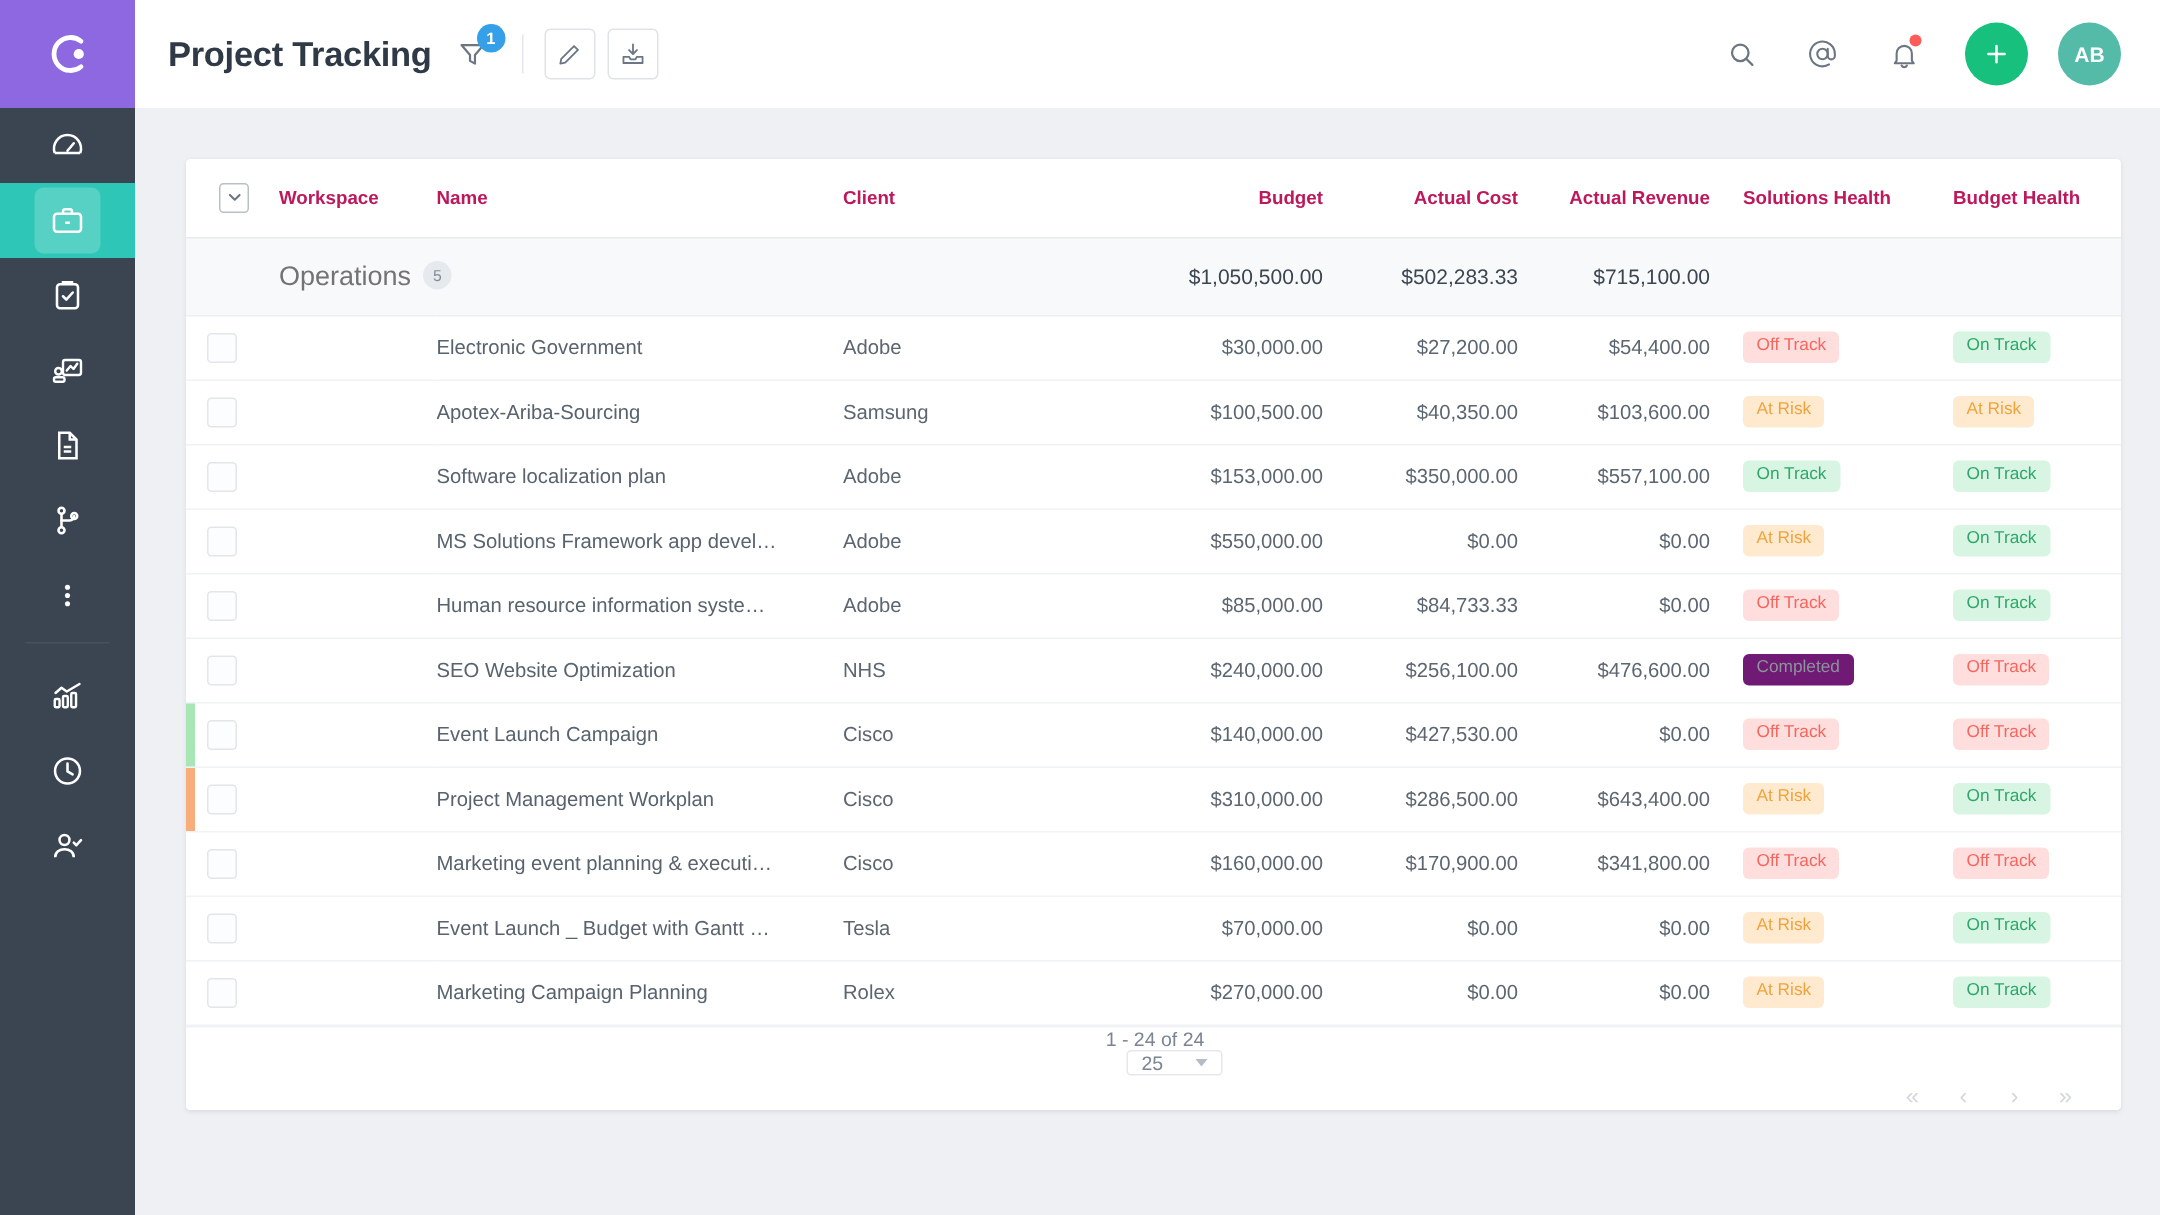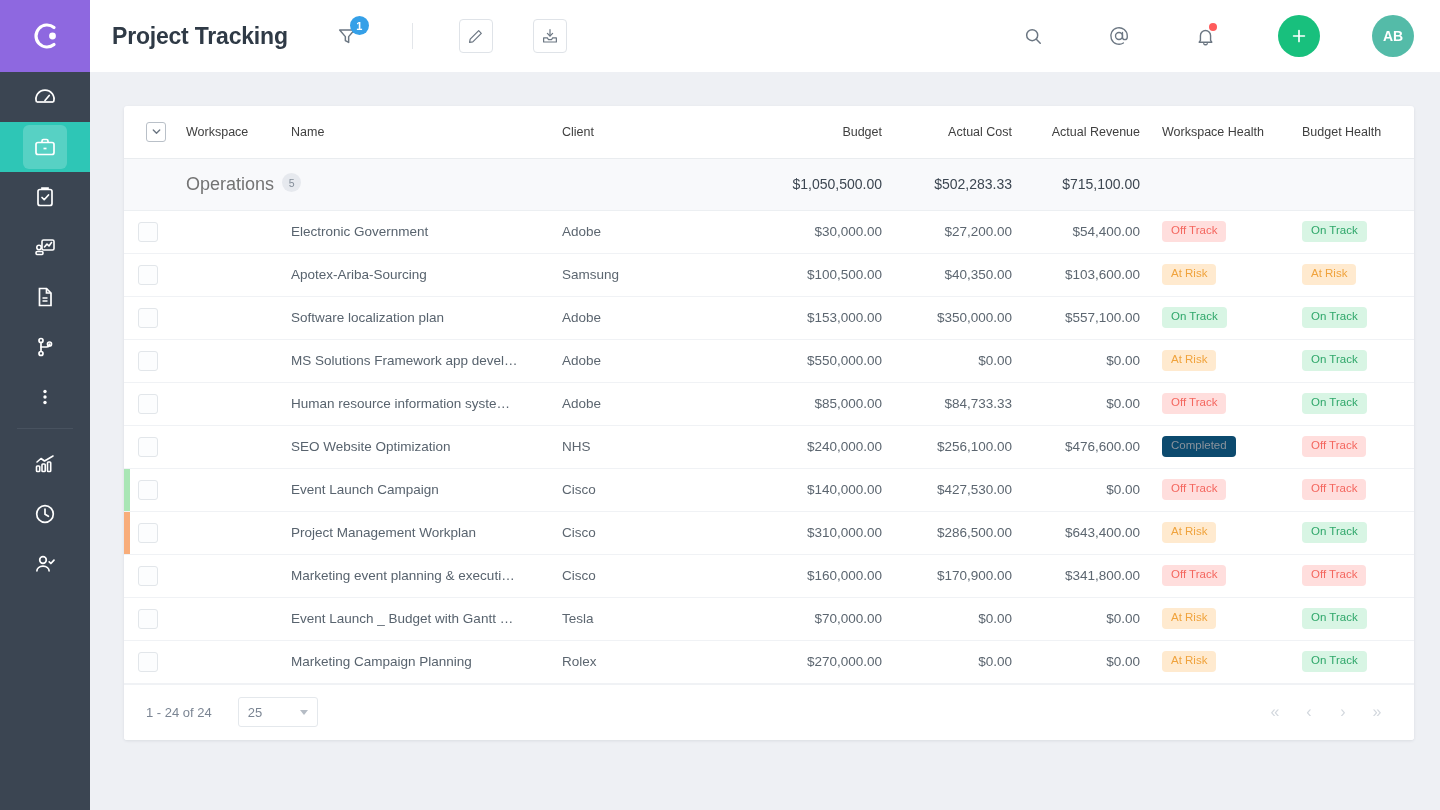--- a/index.html
+++ b/index.html
@@ -39,21 +39,20 @@
   .sb-icon svg { display: block; }
 
   
   .main { flex: 1 1 auto; display: flex; flex-direction: column; height: 810px; background: #eef0f4; }
 
   .topbar {
     height: 72px; background: #ffffff;
     display: flex; align-items: center;
     padding: 0 26px 0 22px;
     flex: 0 0 72px;
-    gap: 32px;
   }
   .page-title {
     font-size: 23px; font-weight: bold; color: #2f3a46;
     letter-spacing: -0.2px;
   }
   .filter-wrap { position: relative; margin-left: 16px; display: flex; align-items: center; cursor: pointer; }
   .filter-badge {
     position: absolute; top: -9px; right: -11px;
     width: 19px; height: 19px; border-radius: 50%;
     background: #35a0e8; color: #fff;
@@ -105,21 +104,21 @@
   .col-name  { width: 271px; }
   .col-client{ width: 160px; }
   .col-bud   { width: 160px; }
   .col-cost  { width: 130px; }
   .col-rev   { width: 128px; }
   .col-sch   { width: 140px; }
   .col-bh    { width: 134px; }
 
   thead th {
     height: 52px;
-    font-size: 12.5px; font-weight: normal; color: #404040;
+    font-size: 12.5px; font-weight: bold; color: #be185d;
     border-bottom: 1px solid #e9ecef;
     vertical-align: middle;
   }
   th.l { text-align: left; }
   th.r { text-align: right; }
 
   .hdr-chk {
     width: 20px; height: 20px; border: 1px solid #b9c0c8; border-radius: 3px;
     display: inline-flex; align-items: center; justify-content: center;
     background: #fff; cursor: pointer;
@@ -161,31 +160,32 @@
   .money { color: #5c6670; font-size: 13.5px; }
   .group-money { color: #3c4651; font-size: 14px; margin-left: 16px; }
 
   .pill {
     display: inline-block; padding: 4px 9px 5px 9px; border-radius: 4px;
     font-size: 11.5px; line-height: 1;
   }
   .pill-ontrack   { background: #d8f5e4; color: #2fa76a; }
   .pill-offtrack  { background: #ffdedd; color: #f4675f; }
   .pill-atrisk    { background: #ffeacf; color: #f0a33d; }
-  .pill-completed { background: #0c4a6e; color: #8b939c; }
+  .pill-completed { background: #701a75; color: #8b939c; }
 
   
   .footer {
     height: 56px; display: flex; align-items: center;
     padding: 0 20px 0 22px; background: #ffffff;
     border-top: 1px solid #f0f2f5;
+    flex-direction: column;
   }
   .range { font-size: 13px; color: #7b8593; }
   .page-size {
-    margin-left: 26px; width: 80px; height: 30px;
+    margin-left: 26px; width: 64px; height: 30px;
     border: 1px solid #e4e8ec; border-radius: 3px; background: #fff;
     display: flex; align-items: center; justify-content: space-between;
     padding: 0 9px; font-size: 13px; color: #7b8593; cursor: pointer;
   }
   .caret { width: 0; height: 0; border-left: 4.5px solid transparent; border-right: 4.5px solid transparent; border-top: 5px solid #b5bcc5; }
   .pager { margin-left: auto; display: flex; align-items: center; }
   .pg {
     width: 34px; height: 30px; display: flex; align-items: center; justify-content: center;
     color: #d3d8de; font-size: 16px; cursor: pointer; user-select: none;
   }
@@ -416,21 +416,21 @@
                       <path d="M2.5 4.3L6 7.8l3.5-3.5"></path>
                     </svg>
                 </span>
               </th>
               <th class="l">Workspace</th>
               <th class="l">Name</th>
               <th class="l">Client</th>
               <th class="r">Budget</th>
               <th class="r">Actual Cost</th>
               <th class="r">Actual Revenue</th>
-              <th class="l" style="padding-left:22px">Workspace Health</th>
+              <th class="l" style="padding-left:22px">Solutions Health</th>
               <th class="l" style="padding-left:22px">Budget Health</th>
             </tr>
           </thead>
           <tbody id="grid-body">
               <tr class="group-row">
                 <td></td>
                 <td colspan="3" style="padding-left:0"><span class="group-name">Operations</span><span class="group-count">5</span></td>
                 <td class="txt-r"><span class="group-money">$1,050,500.00</span></td>
                 <td class="txt-r"><span class="group-money">$502,283.33</span></td>
                 <td class="txt-r"><span class="group-money">$715,100.00</span></td>

